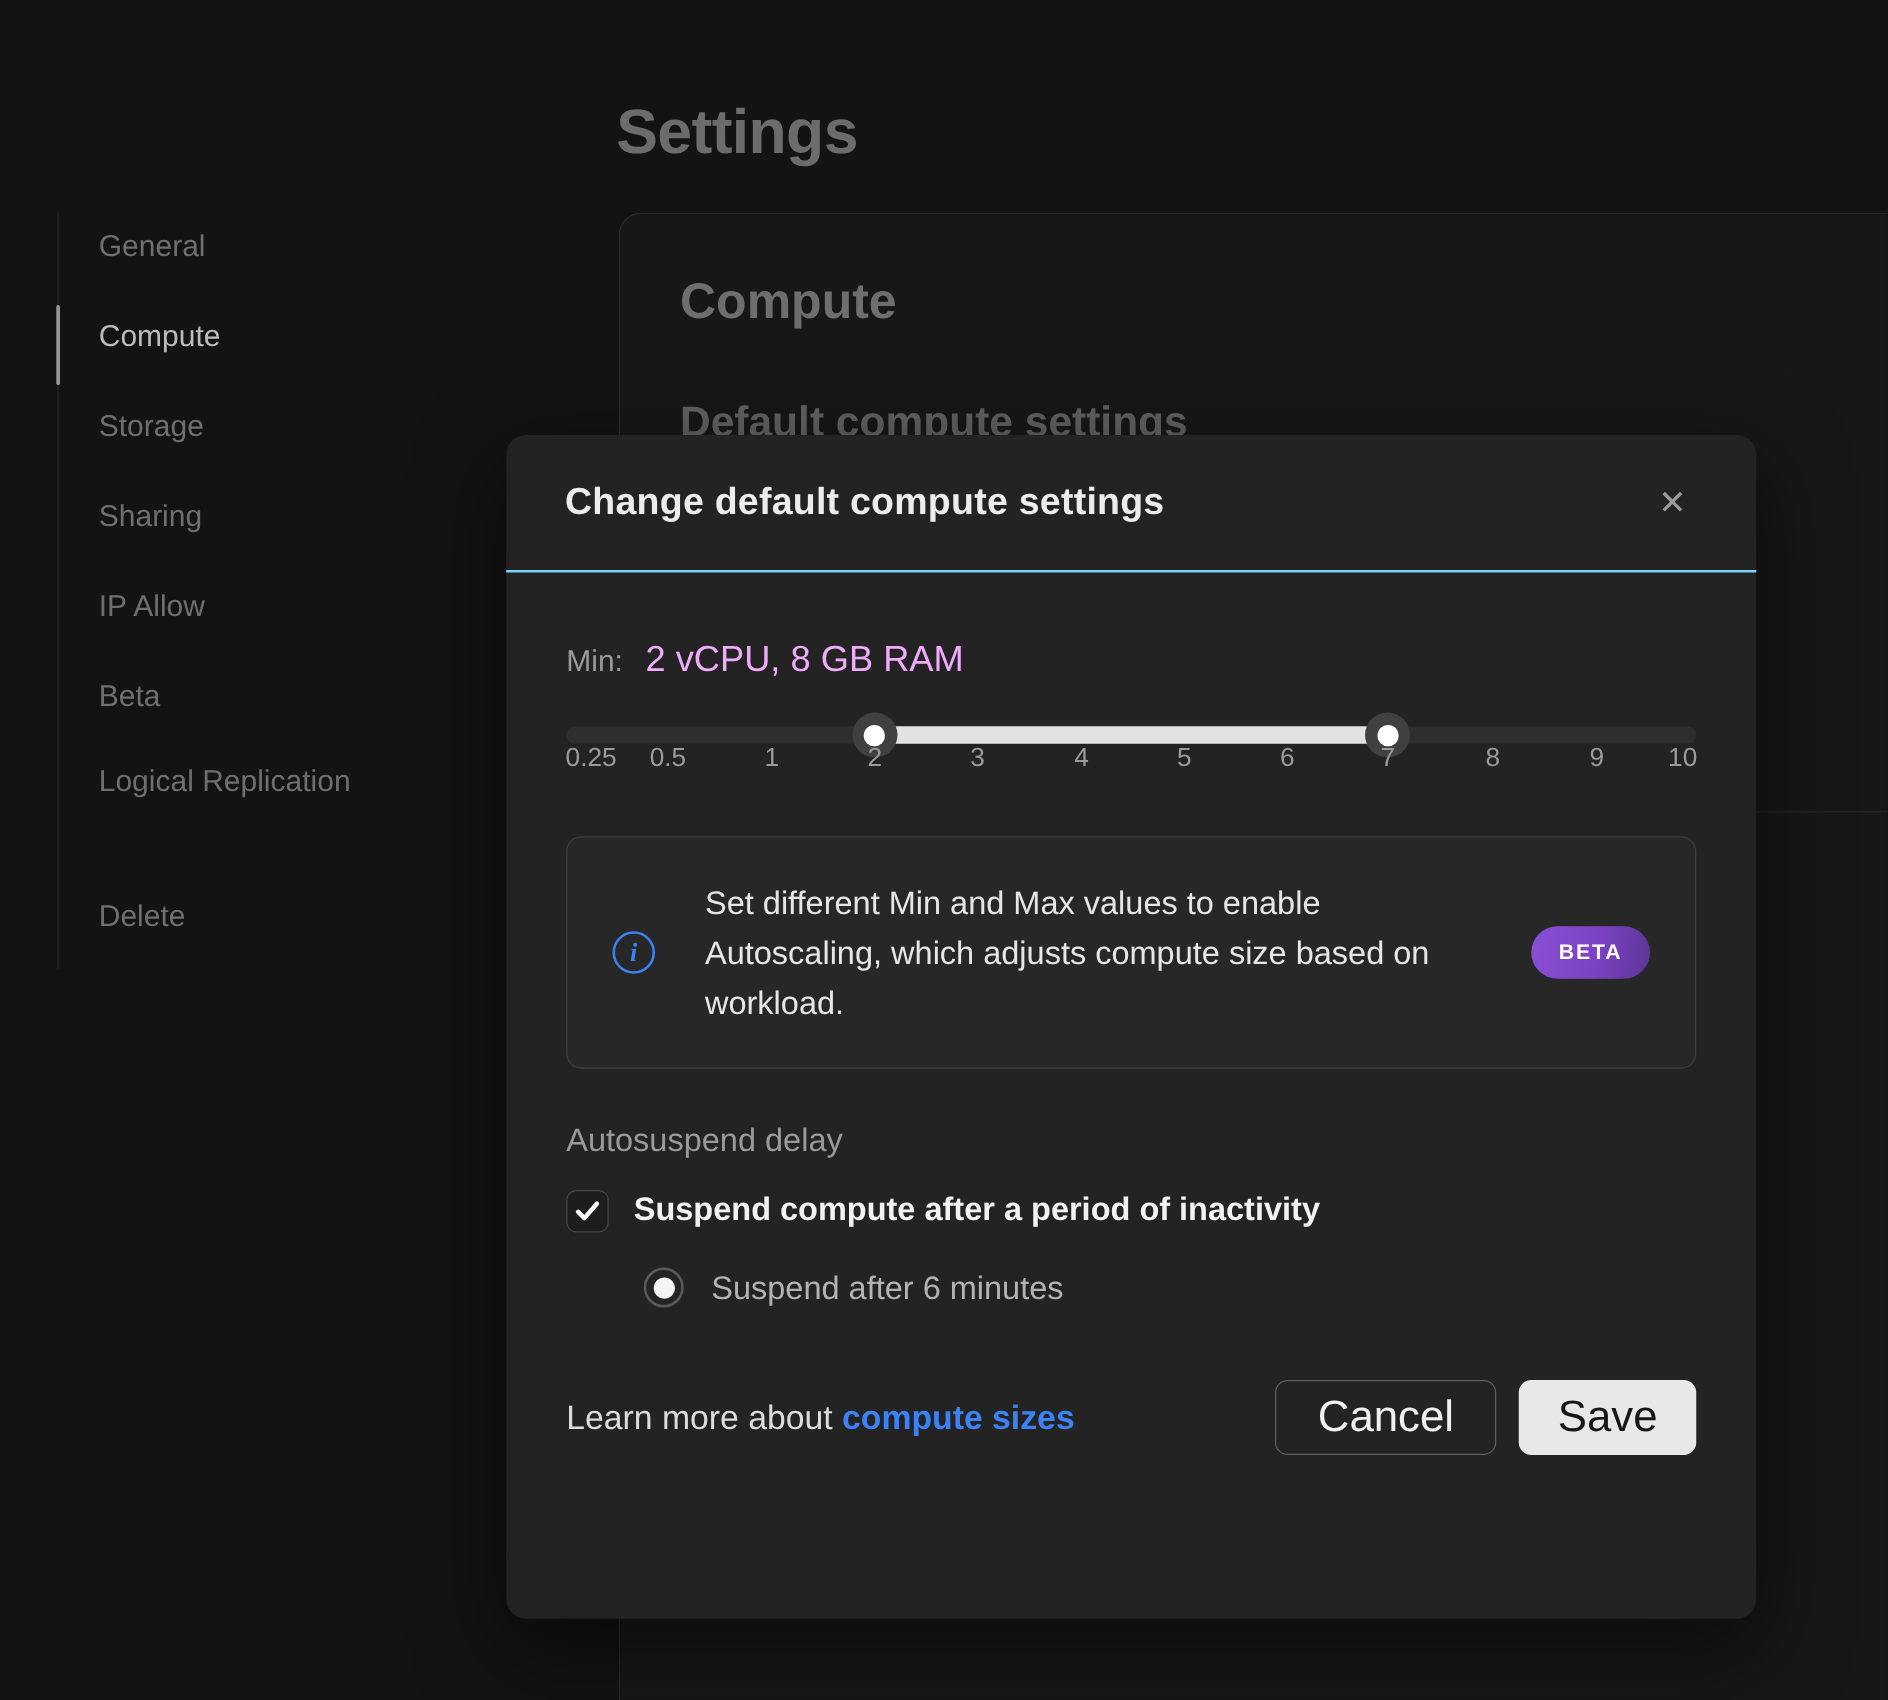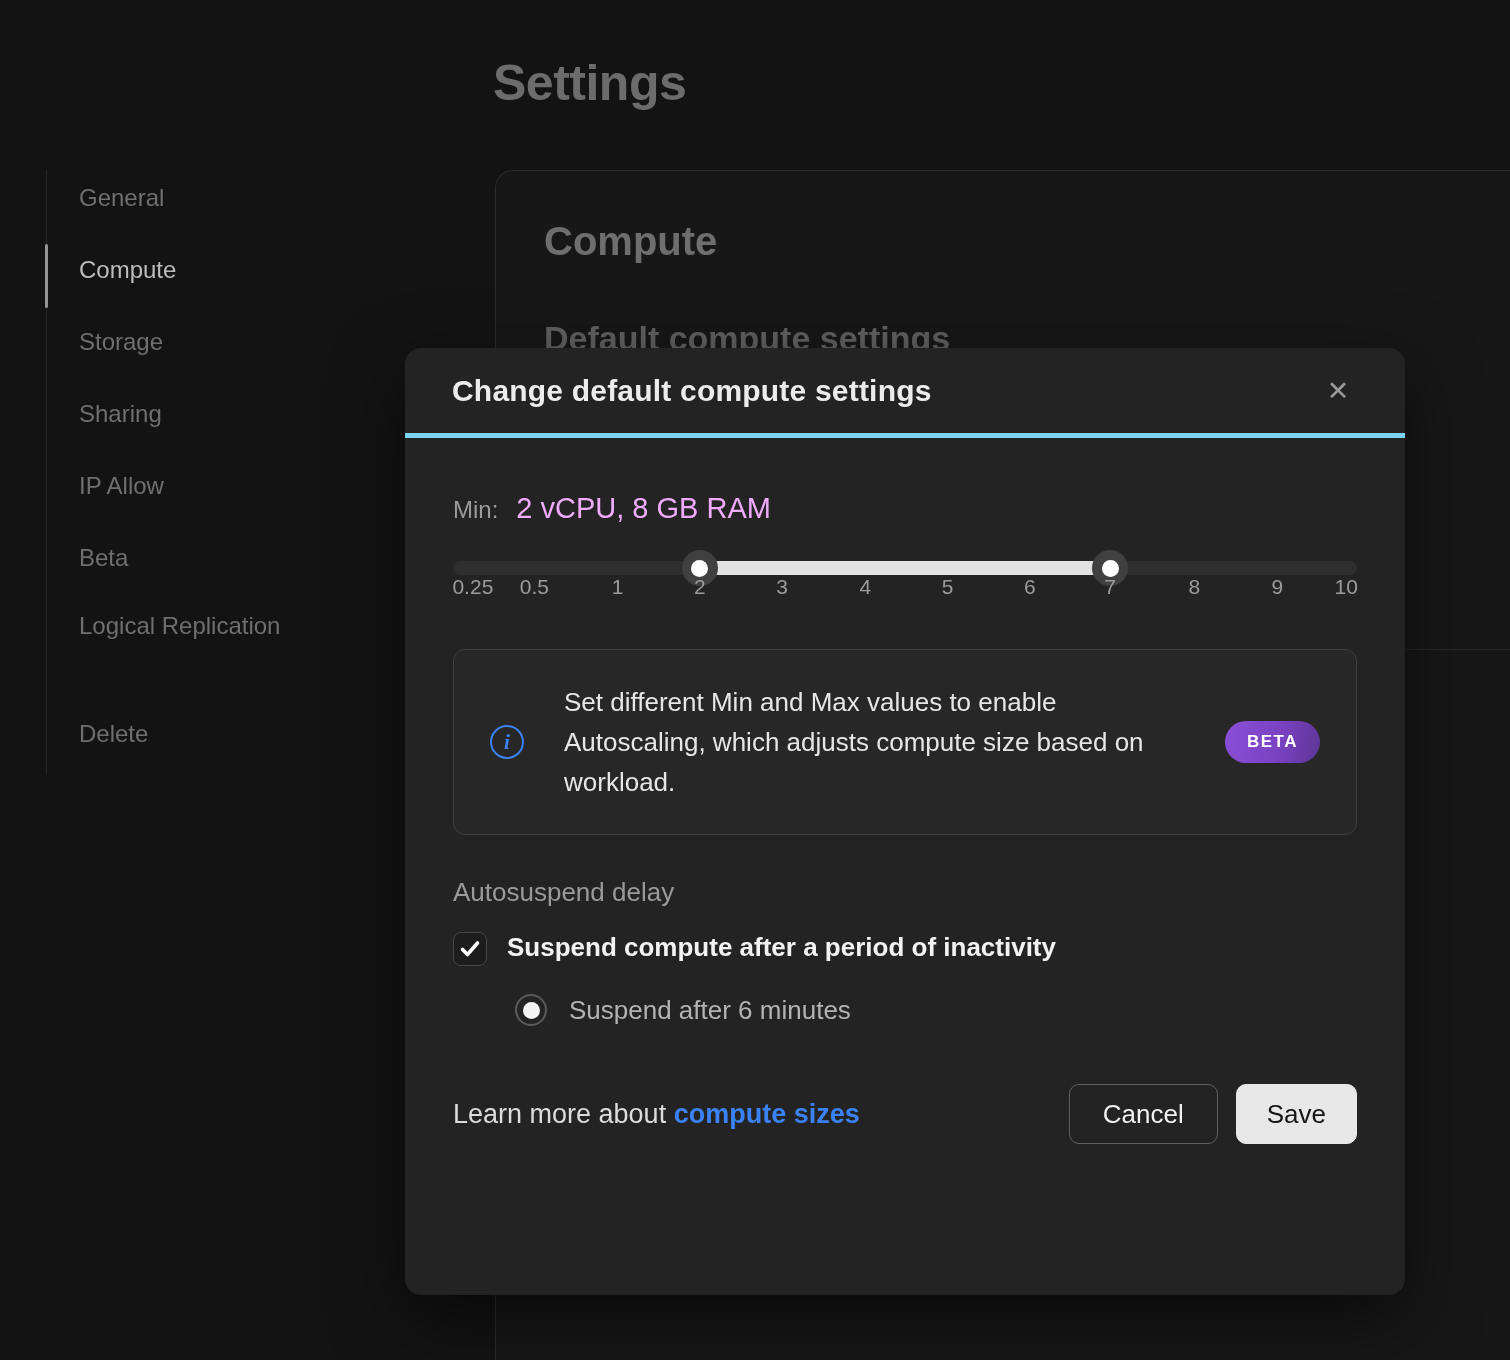--- a/index.html
+++ b/index.html
@@ -8,21 +8,21 @@
     background:#131313;
     font-family:"Liberation Sans", sans-serif;
     overflow:hidden;
     position:relative;
     color:#e0e0e0;
   }
   .stage { position:absolute; inset:0; }
 
   
   .page-title {
-    position:absolute; left:493px; top:54px;
+    position:absolute; left:493px; top:76px;
     font-size:50px; font-weight:700; color:#6c6c6c; letter-spacing:-0.5px;
   }
   .sidebar {
     position:absolute; left:46px; top:170px; width:300px; height:605px;
     border-left:1px solid #272727;
   }
   .sidebar-item {
     position:absolute; left:32px; font-size:24px; color:#6f6f6f;
     line-height:40px; width:230px; cursor:pointer;
   }
@@ -53,22 +53,22 @@
   }
 
   
   .modal {
     position:absolute; left:405px; top:348px; width:1000px; height:947px;
     background:#232323; border-radius:16px;
     box-shadow:0 24px 70px rgba(0,0,0,.55);
     z-index:10;
   }
   .modal-header {
-    height:90px; padding:0 47px; display:flex; align-items:center;
-    justify-content:space-between; border-bottom:5px solid #7dd3fc;gap:28px;
+    height:110px; padding:0 47px; display:flex; align-items:center;
+    justify-content:space-between; border-bottom:2px solid #7dd3fc;gap:28px;
   }
   .modal-title { font-size:30px; font-weight:600; color:#ececec; letter-spacing:0.2px; }
   .close-btn {
     width:40px; height:40px; display:flex; align-items:center; justify-content:center;
     font-size:27px; color:#9a9a9a; cursor:pointer; background:none; border:none;
     font-family:"DejaVu Sans", sans-serif;
   }
   .modal-body { padding:0 48px; }
 
   .minmax-row { margin-top:54px; display:flex; justify-content:space-between; align-items:baseline; }
@@ -149,21 +149,21 @@
   .radio.selected::after {
     content:""; width:17px; height:17px; border-radius:50%; background:#f4f4f4;
   }
   .radio-label { font-size:26px; color:#b3b3b3; }
   .radio-row.second .radio-label { color:#9d9d9d; }
 
   .modal-footer { margin-top:58px; display:flex; align-items:center; }
   .learn-text { font-size:27px; color:#dcdcdc; }
   .learn-link { color:#3b82f6; font-weight:700; cursor:pointer; text-decoration:none; }
   .footer-buttons { margin-left:auto; display:flex; gap:18px; }
-  .btn { font-family:"Liberation Sans", sans-serif; font-size:26px; border-radius:10px;
+  .btn { font-family:"Liberation Sans", sans-serif; font-size:35px; border-radius:10px;
     height:60px; cursor:pointer; }
   .btn-cancel {
     background:transparent; border:1px solid #606060; color:#f0f0f0; padding:0 33px;
   }
   .btn-save {
     background:#e8e8e8; border:1px solid #e8e8e8; color:#161616; padding:0 30px; font-weight:400;
   }
 </style>
 </head>
 <body>

